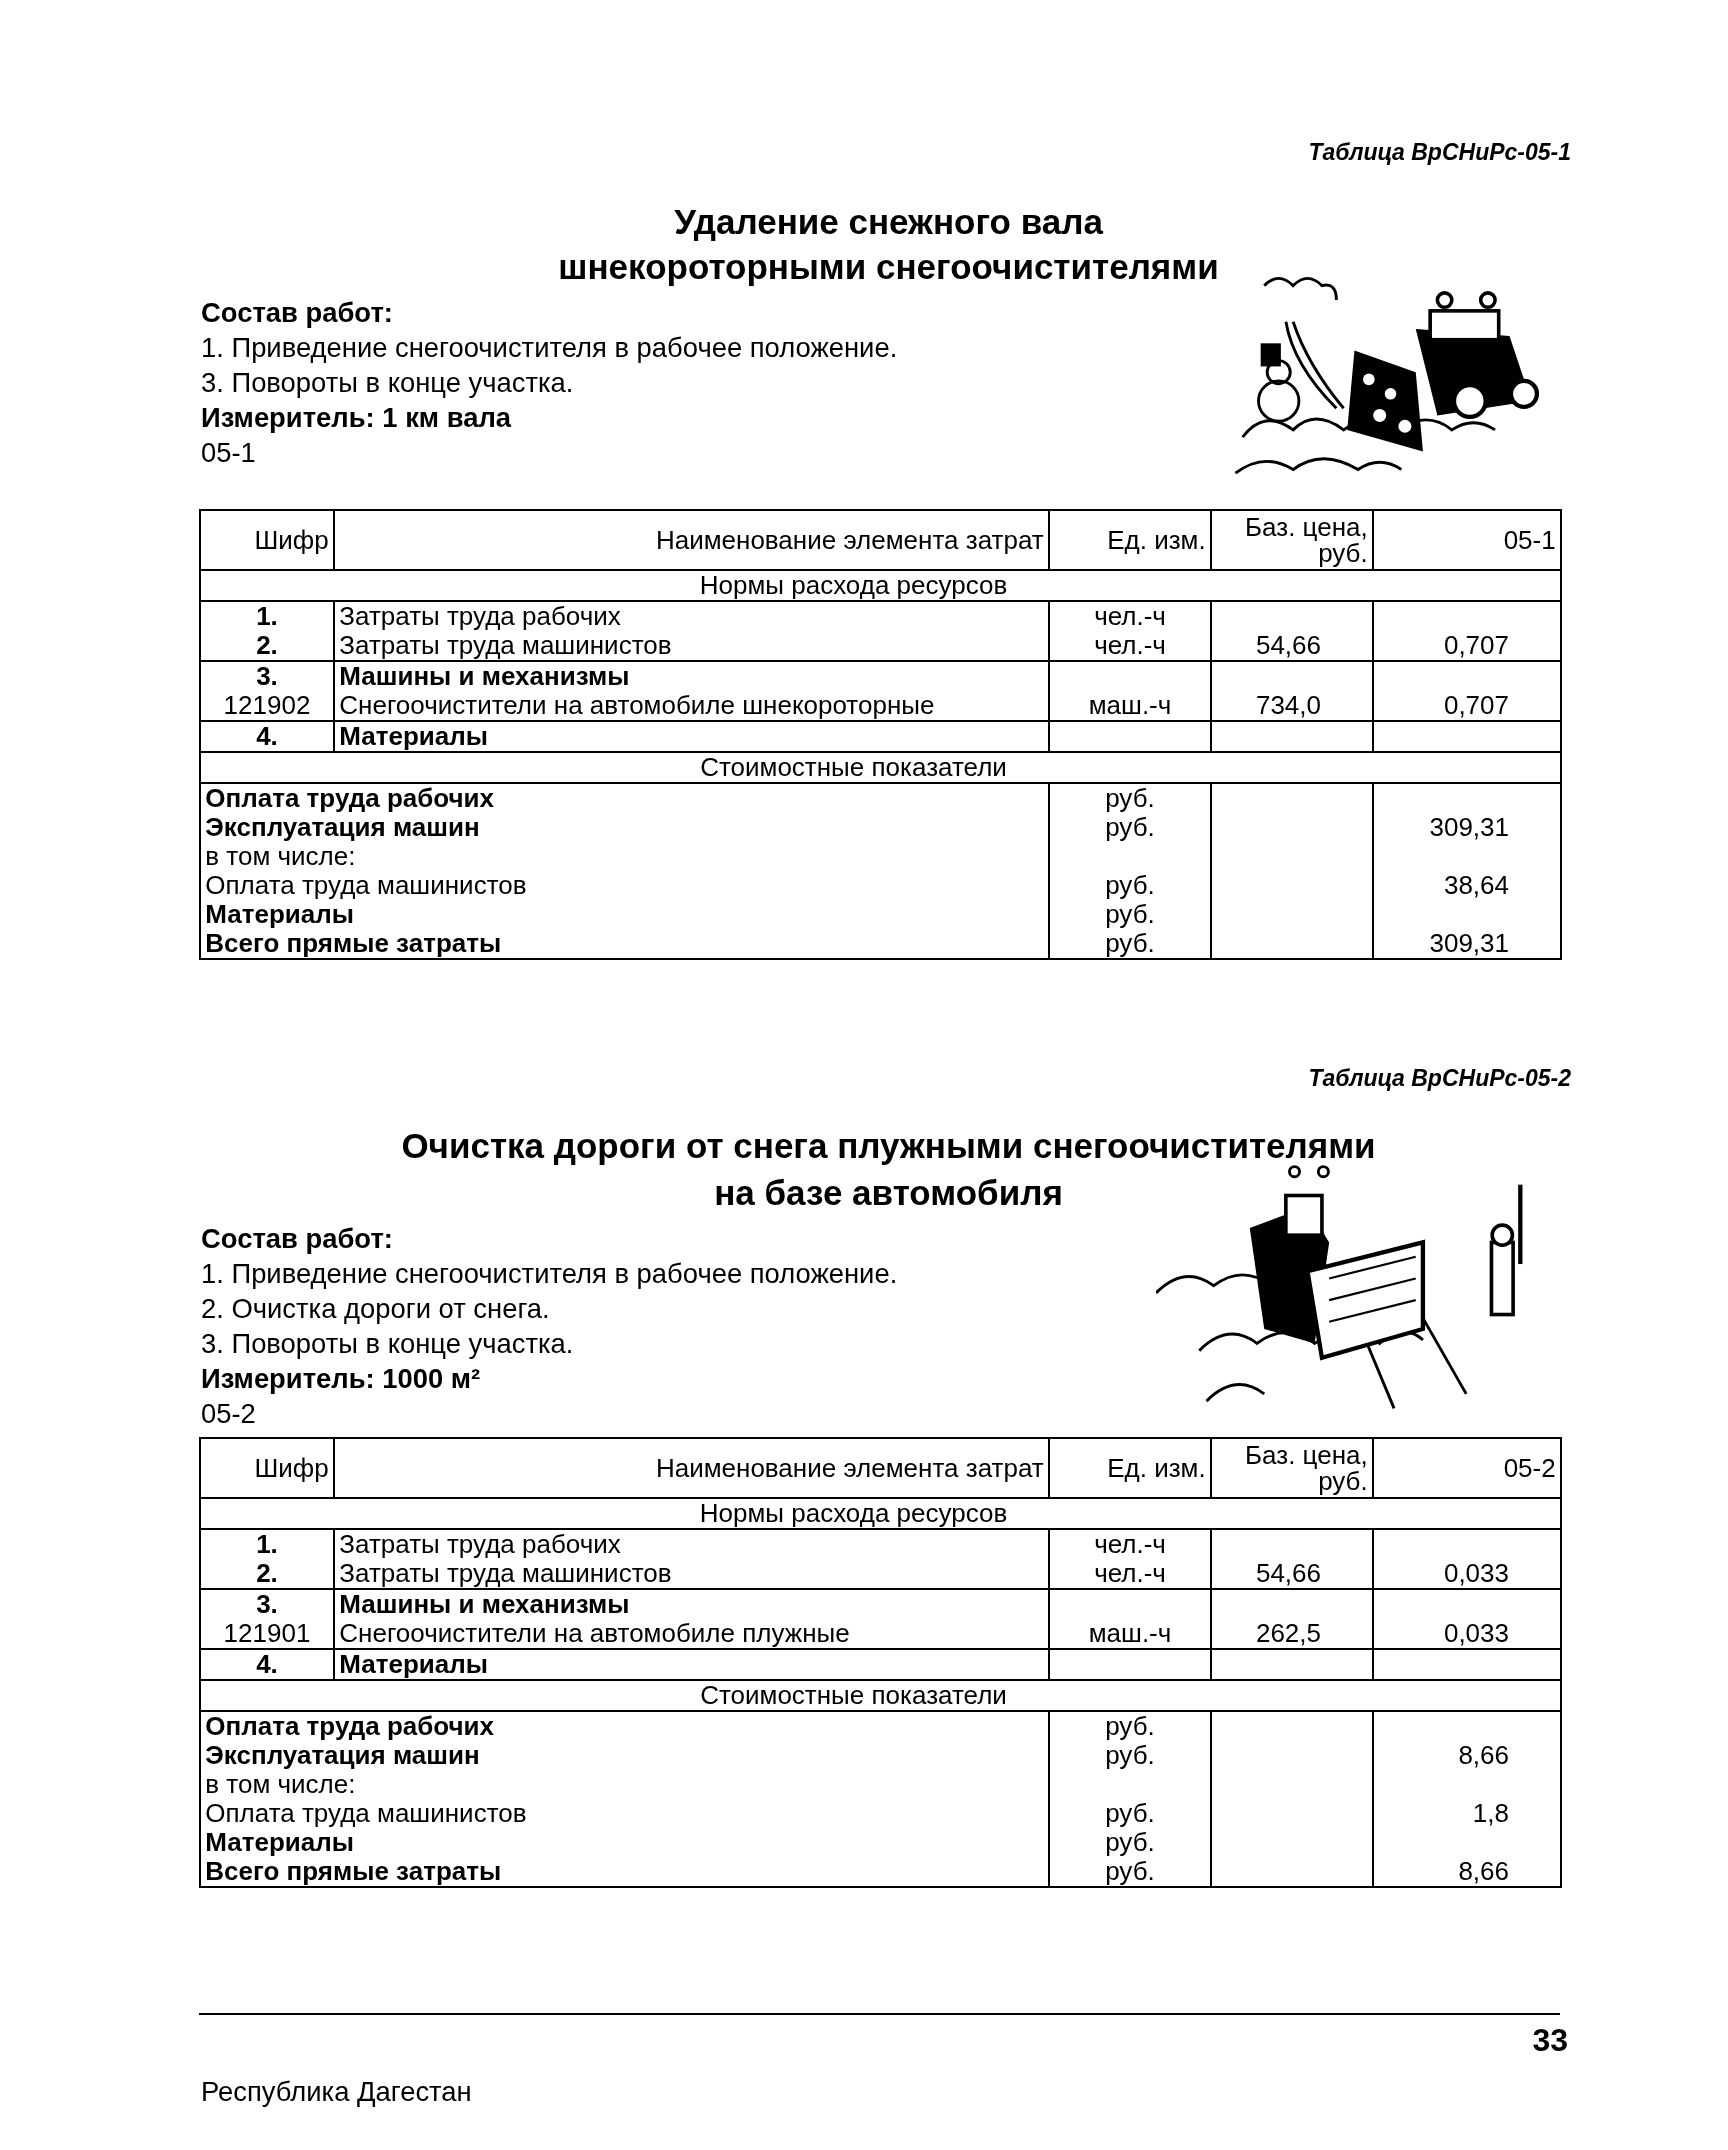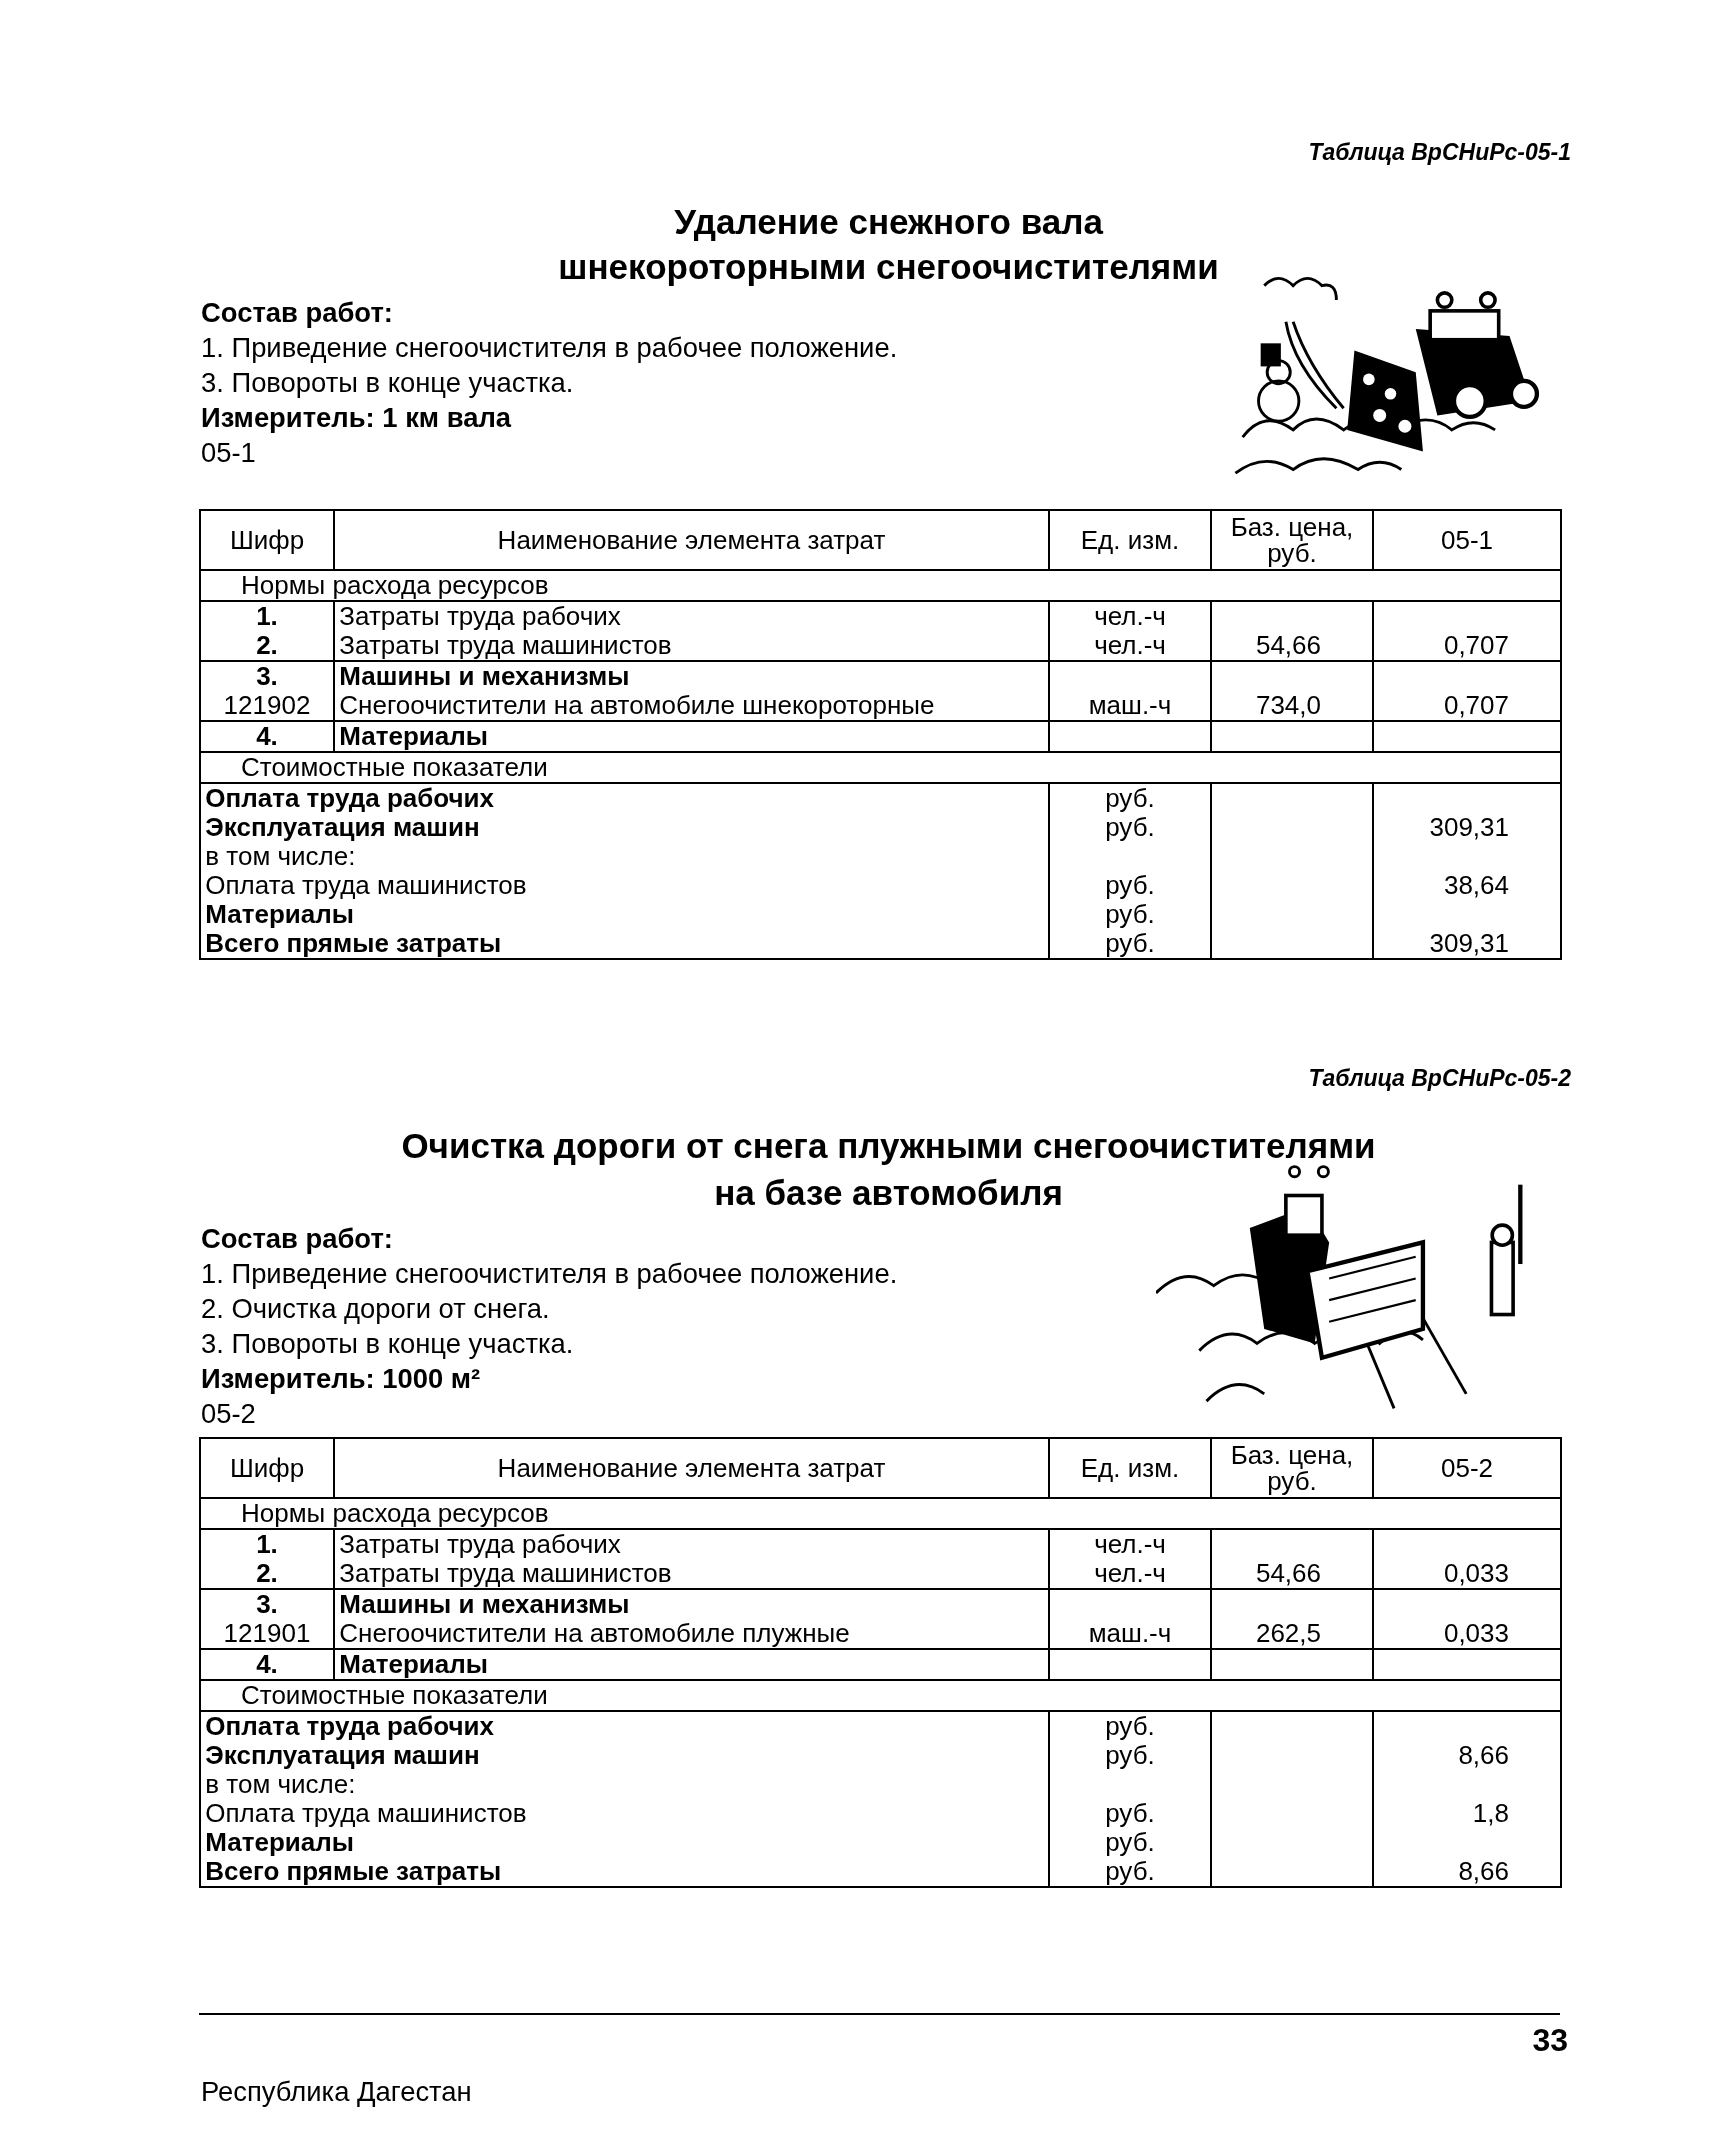--- a/index.html
+++ b/index.html
@@ -8,22 +8,22 @@
   .abs { position: absolute; }
   .table-label { font-style: italic; font-size: 23px; right: 157px; font-weight: bold; }
   .title { font-weight: bold; font-size: 35px; text-align: center; line-height: 45px; }
   .intro { left: 201px; font-size: 27.4px; line-height: 35px; }
   .intro .h { font-weight: bold; }
   table.norm { position: absolute; left: 199px; width: 1361px; border-collapse: collapse;
                font-size: 26px; table-layout: fixed; }
   table.norm td { border-left: 2.2px solid #000; border-right: 2.2px solid #000; padding: 0 4.3px;
                   line-height: 29px; vertical-align: top; }
   table.norm tr.sep td { border-top: 2.9px solid #000; }
-  table.norm tr.head td { border-top: 2.9px solid #000; text-align: center; vertical-align: middle; height: 58px; line-height: 26px; border-radius: 23px; }
-  table.norm tr.section td { text-align: left; padding-right: 94px; padding-left: 40px; }
+  table.norm tr.head td { border-top: 2.9px solid #000; text-align: right; vertical-align: middle; height: 58px; line-height: 26px; border-radius: 23px; }
+  table.norm tr.section td { text-align: center; padding-right: 94px; padding-left: 40px; }
   table.norm tr.last td { border-bottom: 2.9px solid #000; }
   .c { text-align: center; }
   .r { text-align: right; padding-right: 51px !important; }
   .b { font-weight: bold; }
   .nob-t td { border-top: none; }
   .illus { position: absolute; }
   .footer-line { position: absolute; left: 199px; width: 1361px; top: 2013px; border-top: 2.9px solid #000; }
 </style>
 </head>
 <body>

